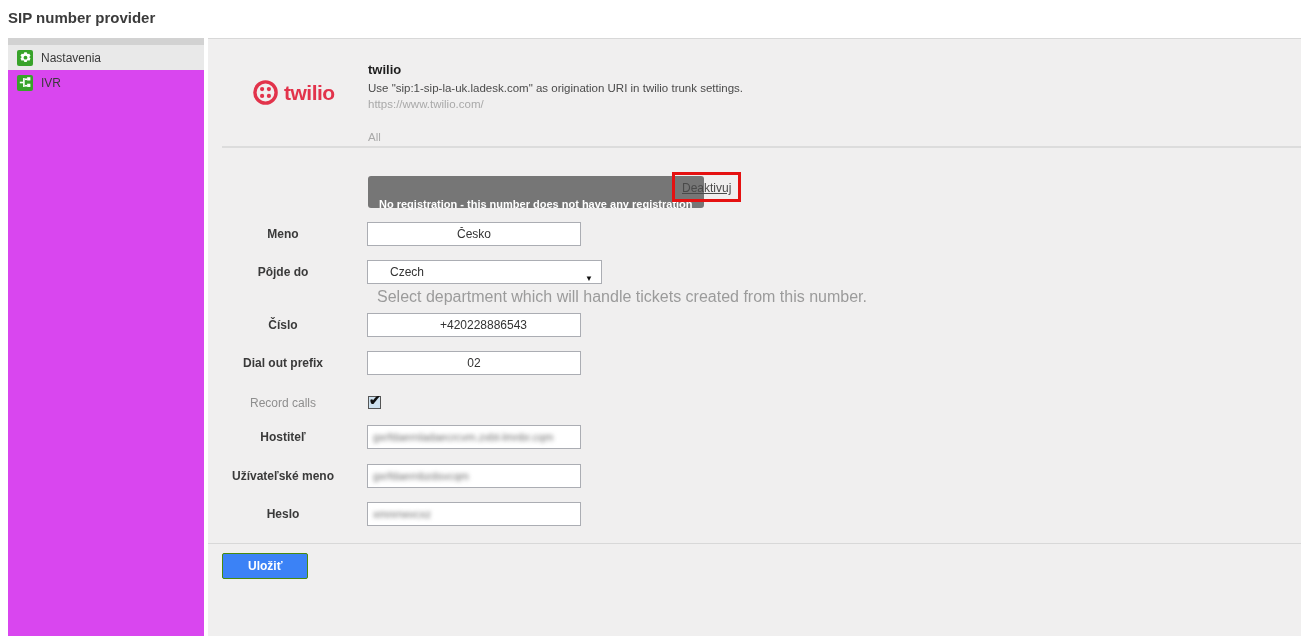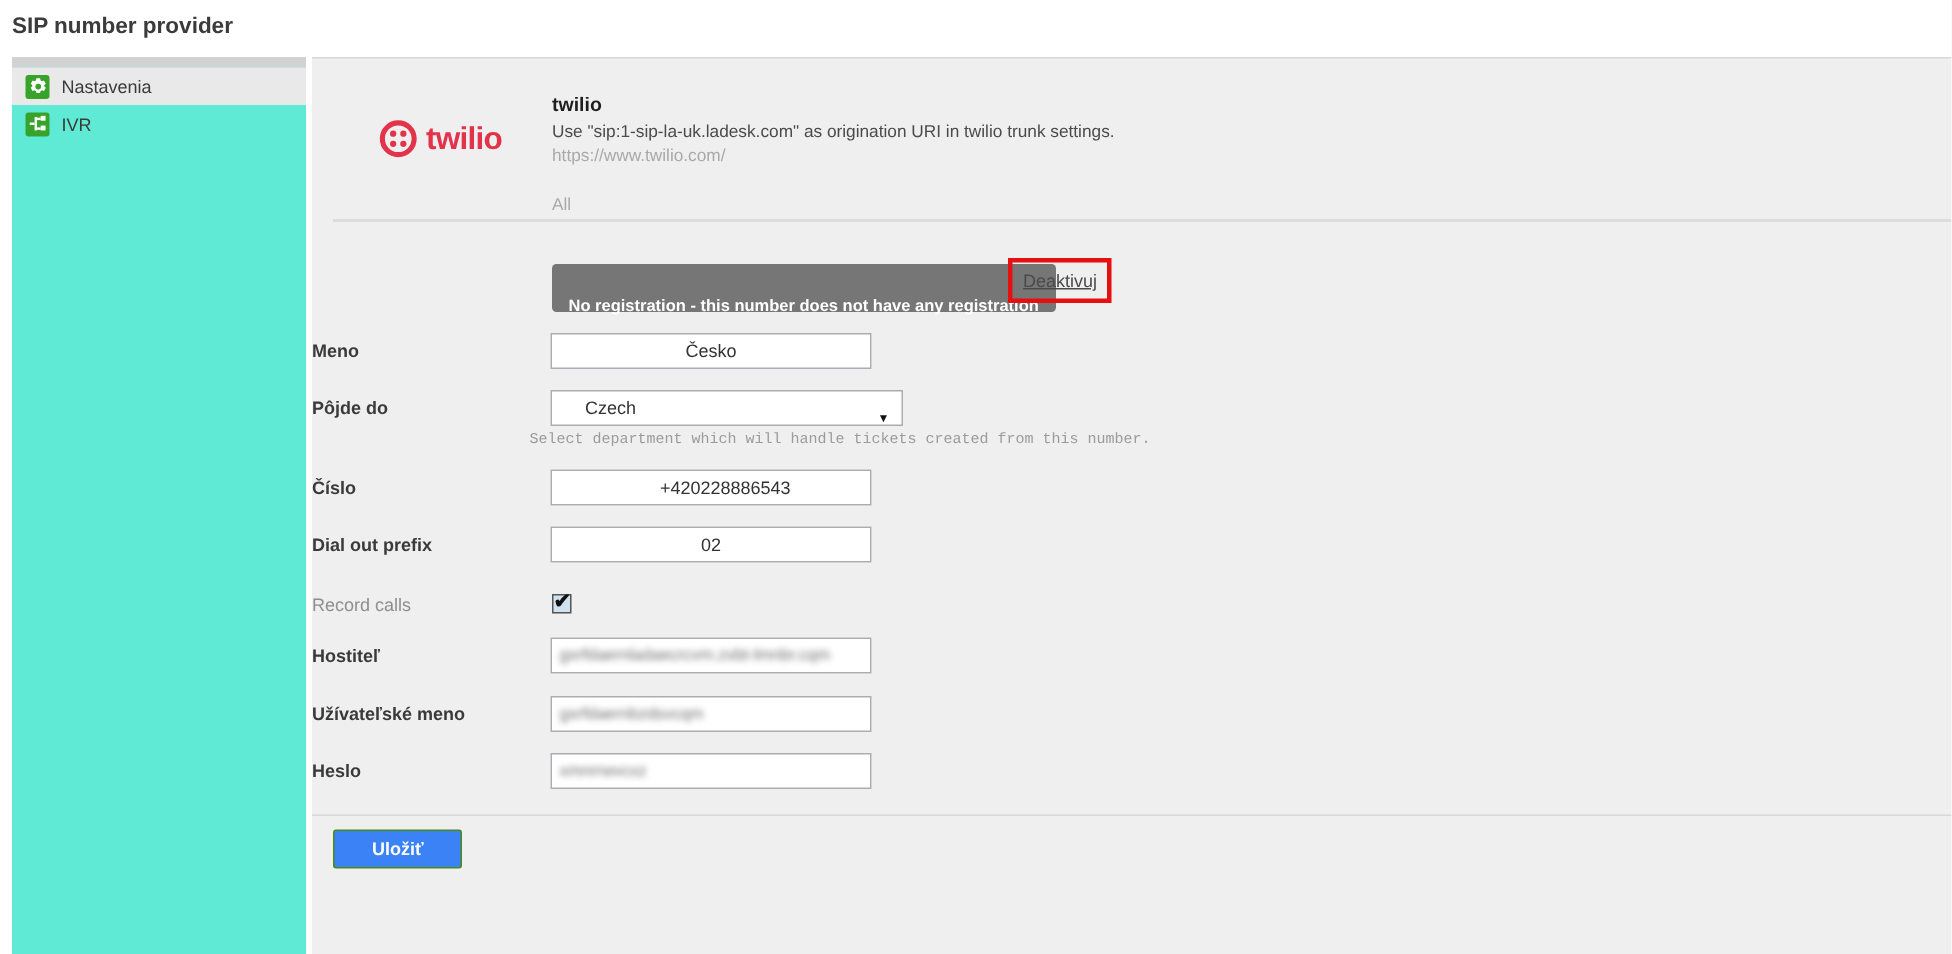--- a/index.html
+++ b/index.html
@@ -3,21 +3,21 @@
 <meta charset="utf-8">
 <style>
   * { margin:0; padding:0; box-sizing:border-box; }
   html,body { width:1301px; height:636px; background:#ffffff; overflow:hidden;
               font-family:"Liberation Sans", sans-serif; }
   body { position:relative; }
 
   .page-title { position:absolute; left:8px; top:9px; font-size:15px; font-weight:bold; color:#3b3b3b; }
 
   
-  .sidebar { position:absolute; left:8px; top:38px; width:196px; height:598px; background:#5eead4; }
+  .sidebar { position:absolute; left:8px; top:38px; width:196px; height:598px; background:#d946ef; }
   .sidebar-top-strip { height:7px; background:#d2d2d2; }
   .side-item { height:25px; display:flex; align-items:center; padding-left:9px; font-size:12px; color:#3a3a3a; cursor:pointer; }
   .side-item.active { background:#e9e9e9; }
   .side-icon { width:16px; height:16px; background:#38a32a; border-radius:2px; margin-right:8px;
                display:flex; align-items:center; justify-content:center; flex:0 0 16px; }
 
   
   .panel { position:absolute; left:208px; top:38px; width:1093px; height:598px;
            background:#f0efef; border-top:1px solid #d8d8d8; }
 
@@ -29,29 +29,29 @@
   .provider-url   { position:absolute; left:160px; top:59px; font-size:11.5px; color:#a9a9a9; }
   .provider-scope { position:absolute; left:160px; top:73px; font-size:11.5px; color:#a9a9a9;margin-top:19px; }
 
   .header-divider { position:absolute; left:14px; right:0; top:107px; height:2px; background:#dcdcdc; }
 
   .status-badge { position:absolute; left:160px; top:137px; height:16px; line-height:24px; padding:16px 11px;
                   background:#767676; color:#fff; font-size:11px; font-weight:bold; border-radius:3px; white-space:nowrap; }
   .deactivate-box { position:absolute; left:464px; top:133px; border:3px solid #e51111; padding:3px 7px; }
   .deactivate-link { font-size:12px; color:#4a4a4a; text-decoration:underline; cursor:pointer; }
 
-  .f-label { position:absolute; left:0; width:150px; text-align:left; font-size:12px;
+  .f-label { position:absolute; left:0; width:150px; text-align:center; font-size:12px;
              font-weight:bold; color:#3a3a3a; line-height:24px; white-space:nowrap; }
   .f-label.muted { font-weight:normal; color:#8e8e8e; }
   .f-input { position:absolute; left:159px; width:214px; height:24px; border:1px solid #abadb3;
              background:#fff; font-size:12px; color:#333; padding:0 5px; font-family:inherit;text-align:center; }
   .f-select { position:absolute; left:159px; width:235px; height:24px; border:1px solid #abadb3;
               background:#fff; font-size:12px; color:#333; padding:0 22px; line-height:22px; cursor:pointer; }
   .select-arrow { position:absolute; right:8px; top:7px; font-size:8px; color:#111; }
-  .helper-text { position:absolute; left:145px; top:249px; font-size:10px; color:#9b9b9b; white-space:nowrap;font-family:Liberation Mono, monospace; }
+  .helper-text { position:absolute; left:169px; top:249px; font-size:16px; color:#9b9b9b; white-space:nowrap; }
 
   .checkbox { position:absolute; left:160px; top:357px; width:13px; height:13px;
               border:1px solid #555; background:#cfe2f0; cursor:pointer; }
   .checkbox .mark { position:absolute; left:0px; top:-5px; font-size:14px; font-weight:bold; color:#111; }
 
   .blur-field { position:absolute; left:159px; width:214px; height:24px; border:1px solid #abadb3;
                 background:#fff; overflow:hidden; }
   .blur-field span { display:block; line-height:22px; padding-left:5px; font-size:11px; color:#6f6f6f;
                      filter:blur(2.2px); white-space:nowrap; }
 

